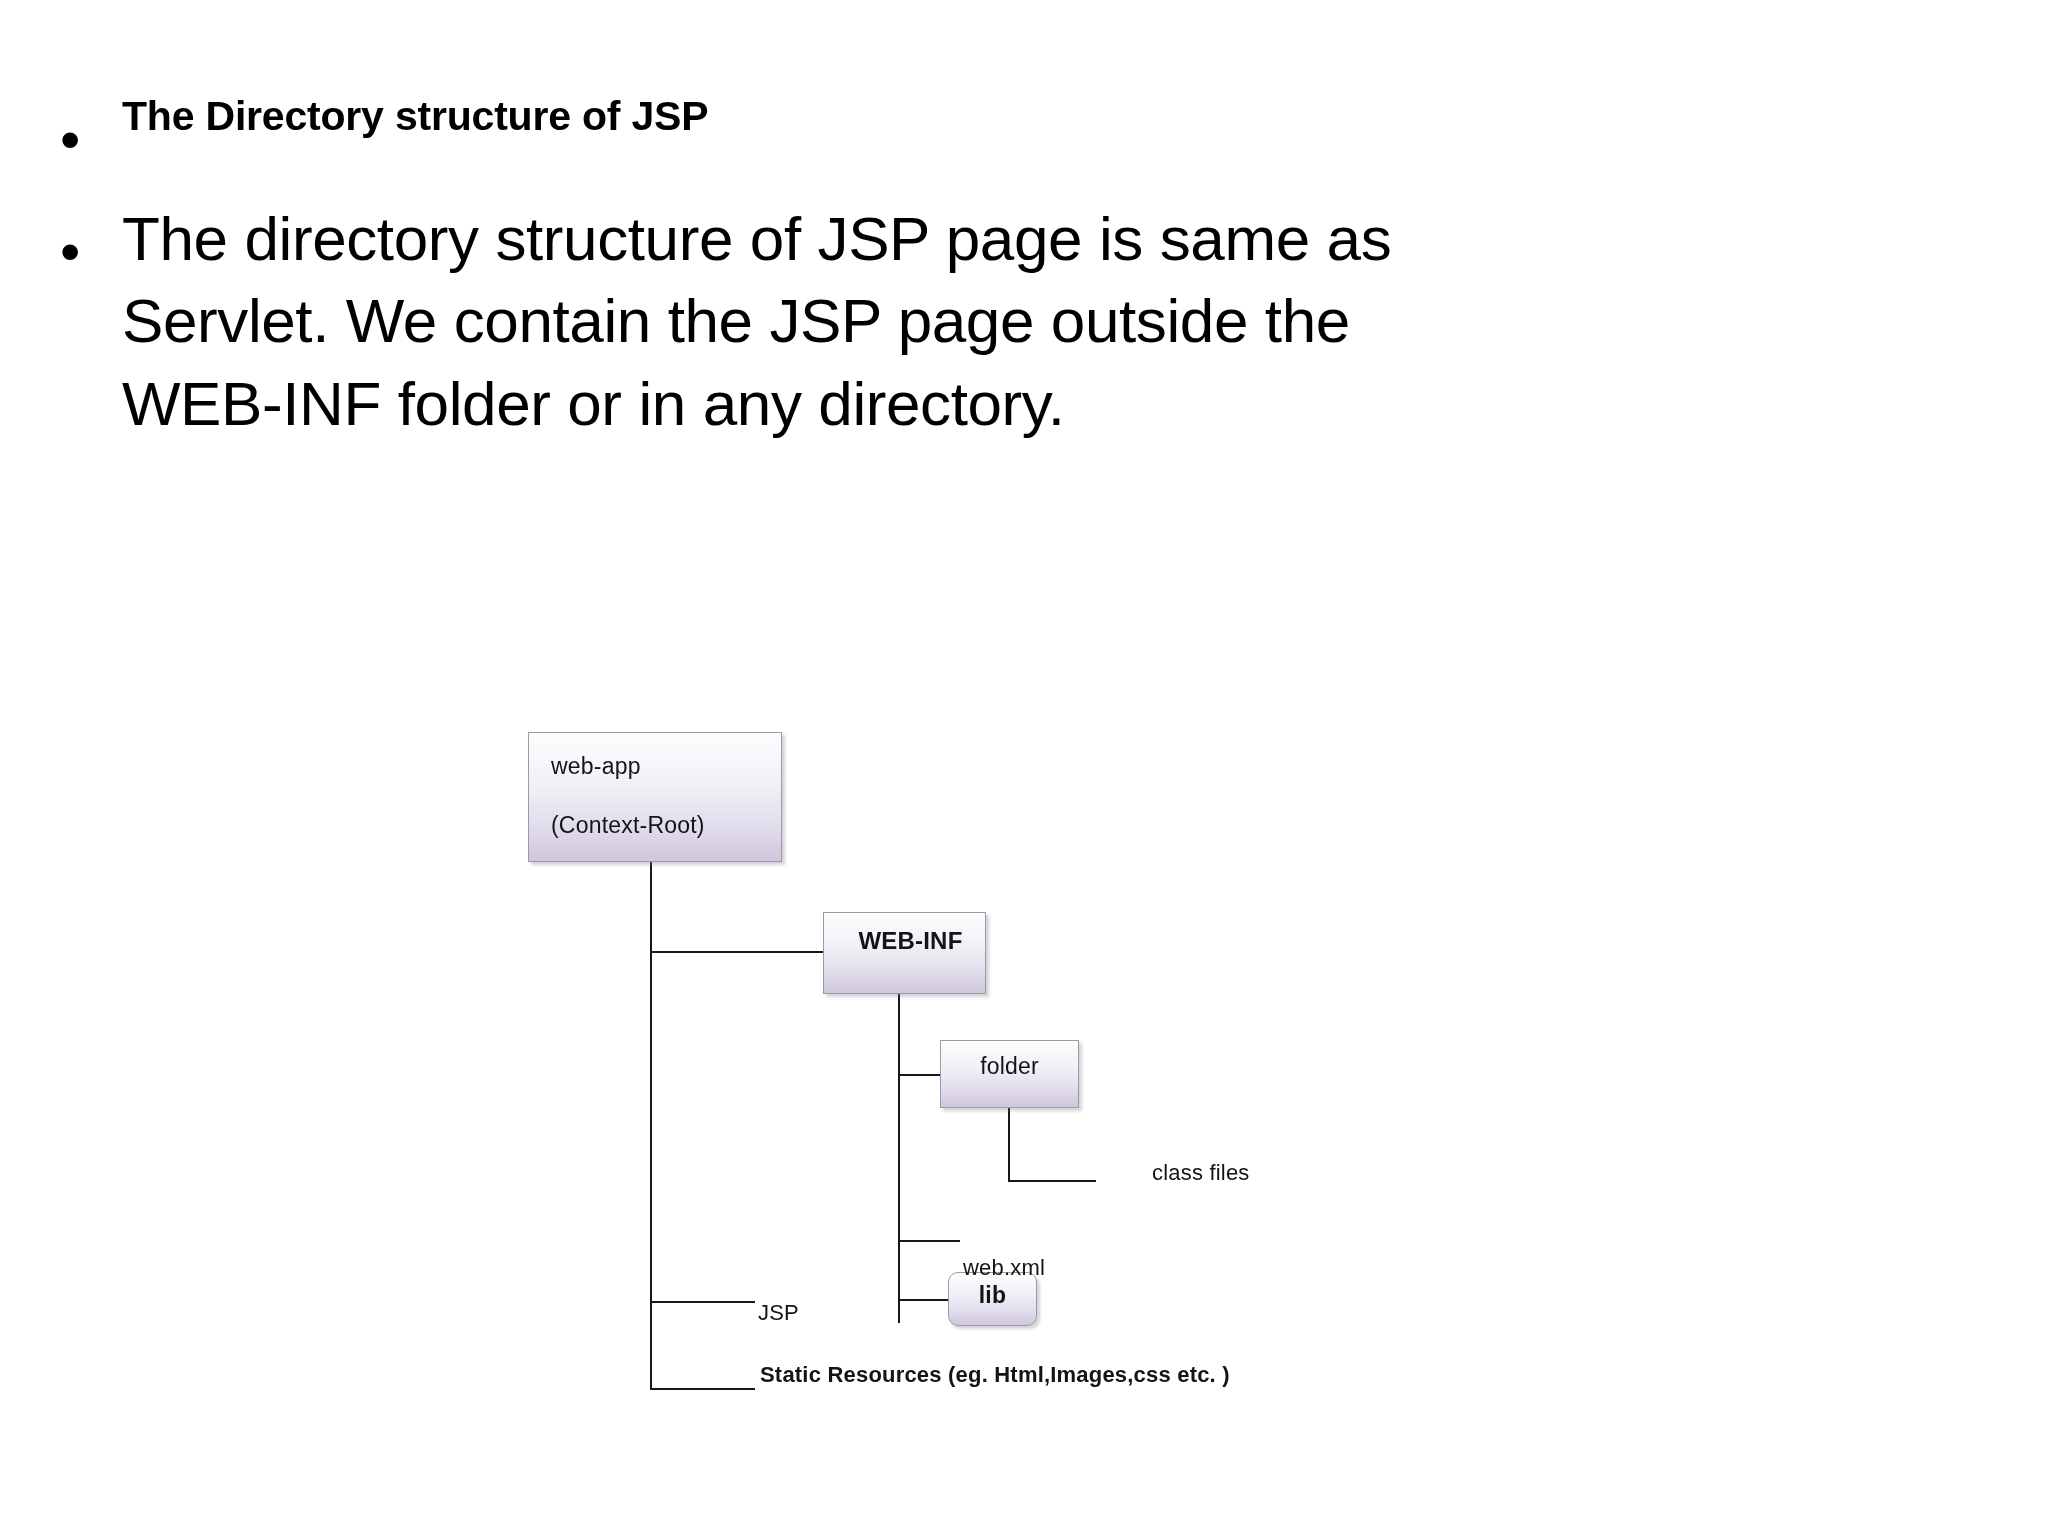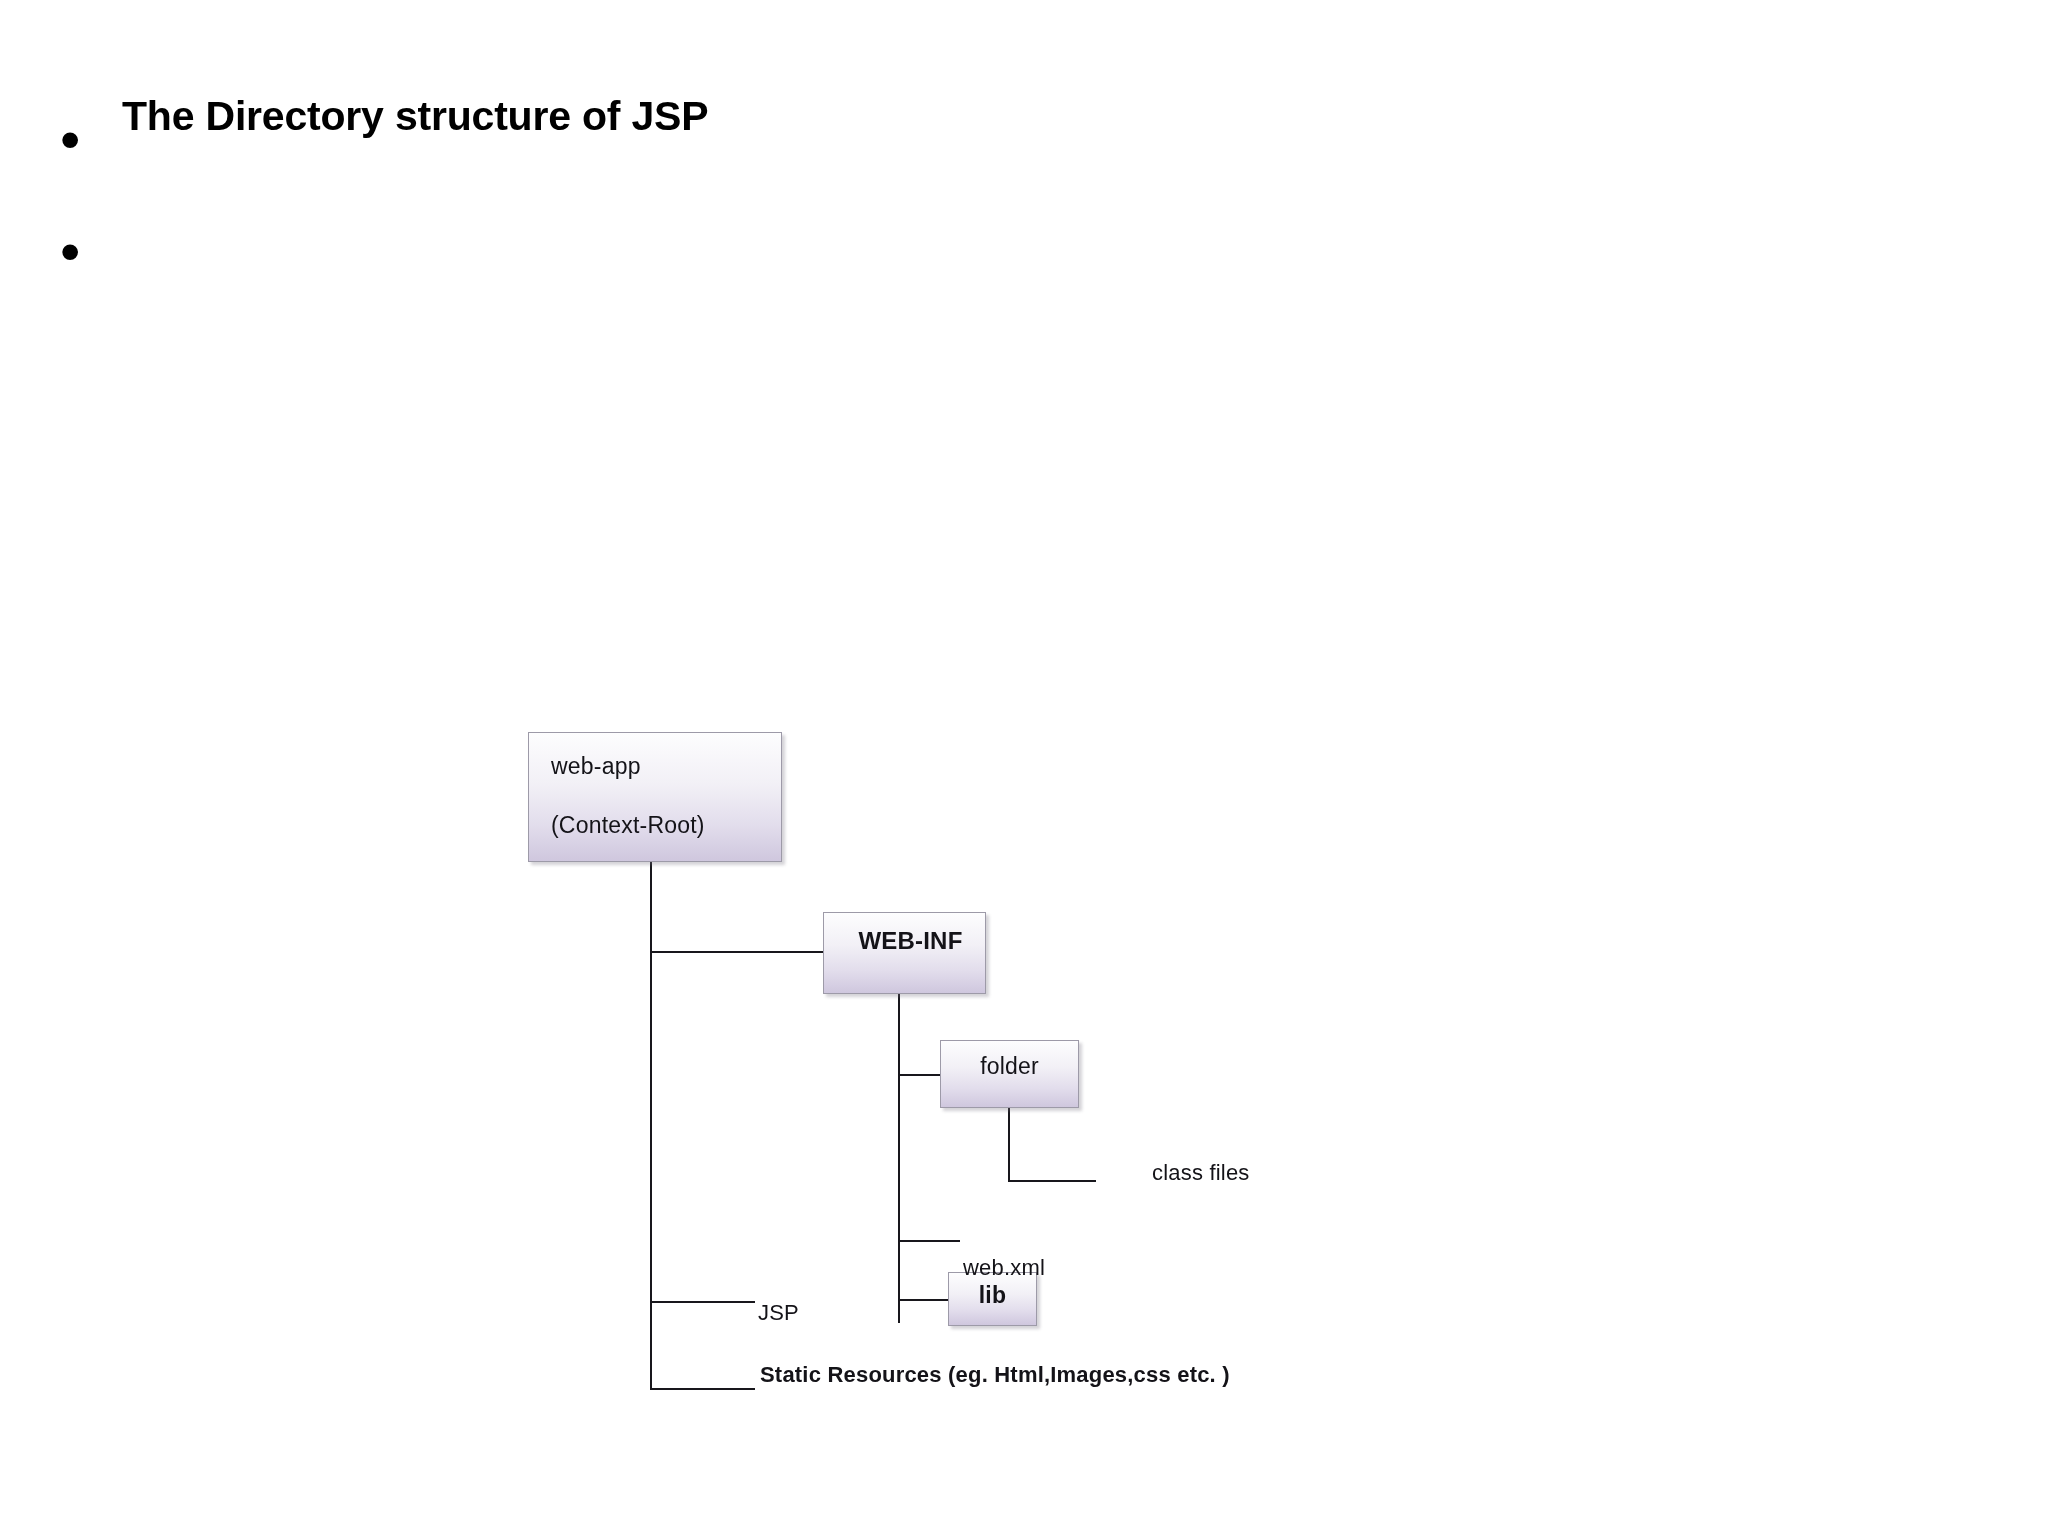--- a/index.html
+++ b/index.html
@@ -132,20 +132,21 @@
   .node-lib {
     left: 948px;
     top: 1272px;
     width: 89px;
     height: 54px;
     align-items: center;
     justify-content: flex-start;
     padding-top: 9px;
     font-size: 23px;
     font-weight: 600;
+    border-radius: 10px;
   }
 
   .leaf-label {
     position: absolute;
     font-size: 22px;
     color: #141318;
     white-space: nowrap;
     letter-spacing: 0.2px;
   }
   .label-classfiles { left: 1152px; top: 1160px; }
@@ -177,20 +178,21 @@
 
 <div class="slide-body">
 
   <div class="bullet-row bullet-title">
     <span class="bullet-marker">•</span>
     <span class="bullet-text">The Directory structure of JSP</span>
   </div>
 
   <div class="bullet-row bullet-para">
     <span class="bullet-marker">•</span>
+    <span class="bullet-text">The directory structure of JSP page is same as Servlet. We contain the JSP page outside the WEB-INF folder or in any directory.</span>
   </div>
 
 </div>
 
 <div class="diagram">
 
   <div class="connector v c-trunk"></div>
   <div class="connector h c-webinf-h"></div>
   <div class="connector v c-webinf-v"></div>
   <div class="connector h c-classes-h"></div>

